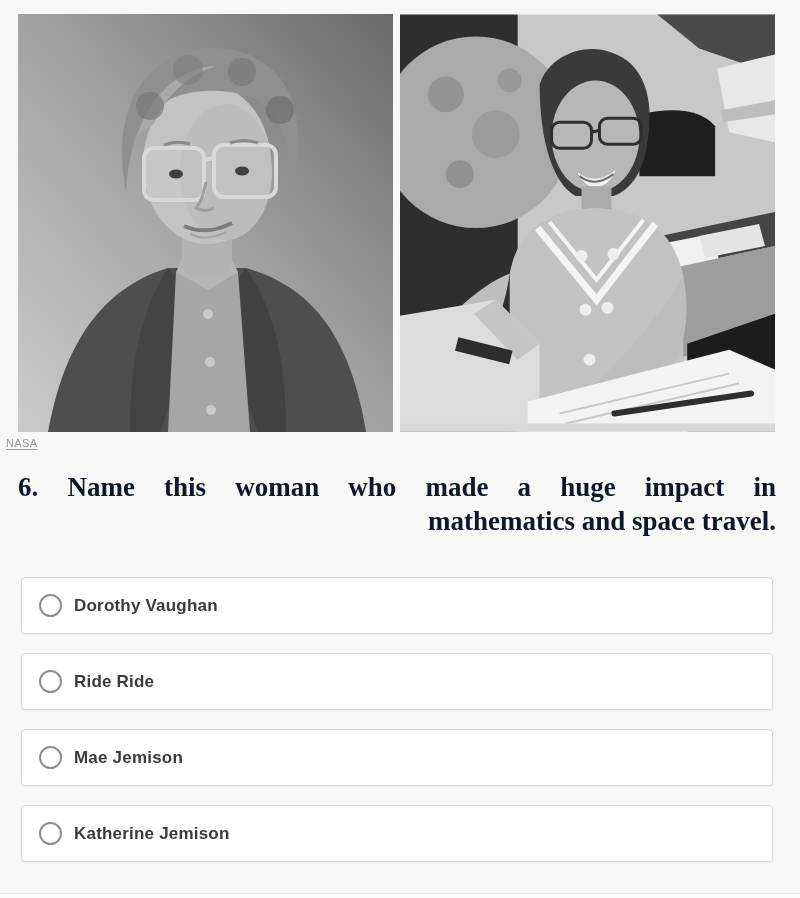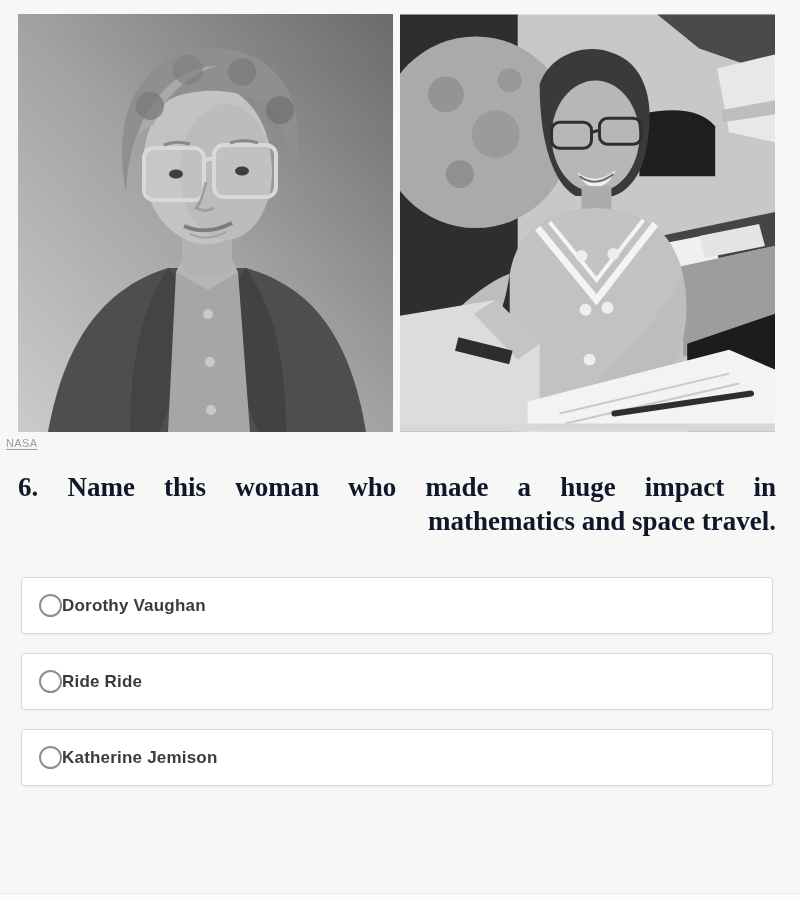--- a/index.html
+++ b/index.html
@@ -58,21 +58,21 @@
     cursor: pointer;
   }
   .radio {
     width: 23px; height: 23px;
     border: 2px solid #8e8e8e;
     border-radius: 50%;
     background: #ffffff;
     flex: 0 0 auto;
   }
   .option-label {
-    margin-left: 0;
+    margin-left: 12px;
     font-size: 17px;
     font-weight: 700;
     letter-spacing: 0.2px;
     color: #3b3b3b;
   }
 
   
   .bottom-strip {
     position: absolute; left: 0; bottom: 0;
     width: 800px; height: 5px;
@@ -212,17 +212,21 @@
   <div class="option">
     <span class="radio"></span>
     <span class="option-label">Dorothy Vaughan</span>
   </div>
   <div class="option">
     <span class="radio"></span>
     <span class="option-label">Ride Ride</span>
   </div>
   <div class="option">
     <span class="radio"></span>
+    <span class="option-label">Mae Jemison</span>
+  </div>
+  <div class="option">
+    <span class="radio"></span>
     <span class="option-label">Katherine Jemison</span>
   </div>
 </div>
 
 <div class="bottom-strip"></div>
 
 </body></html>

